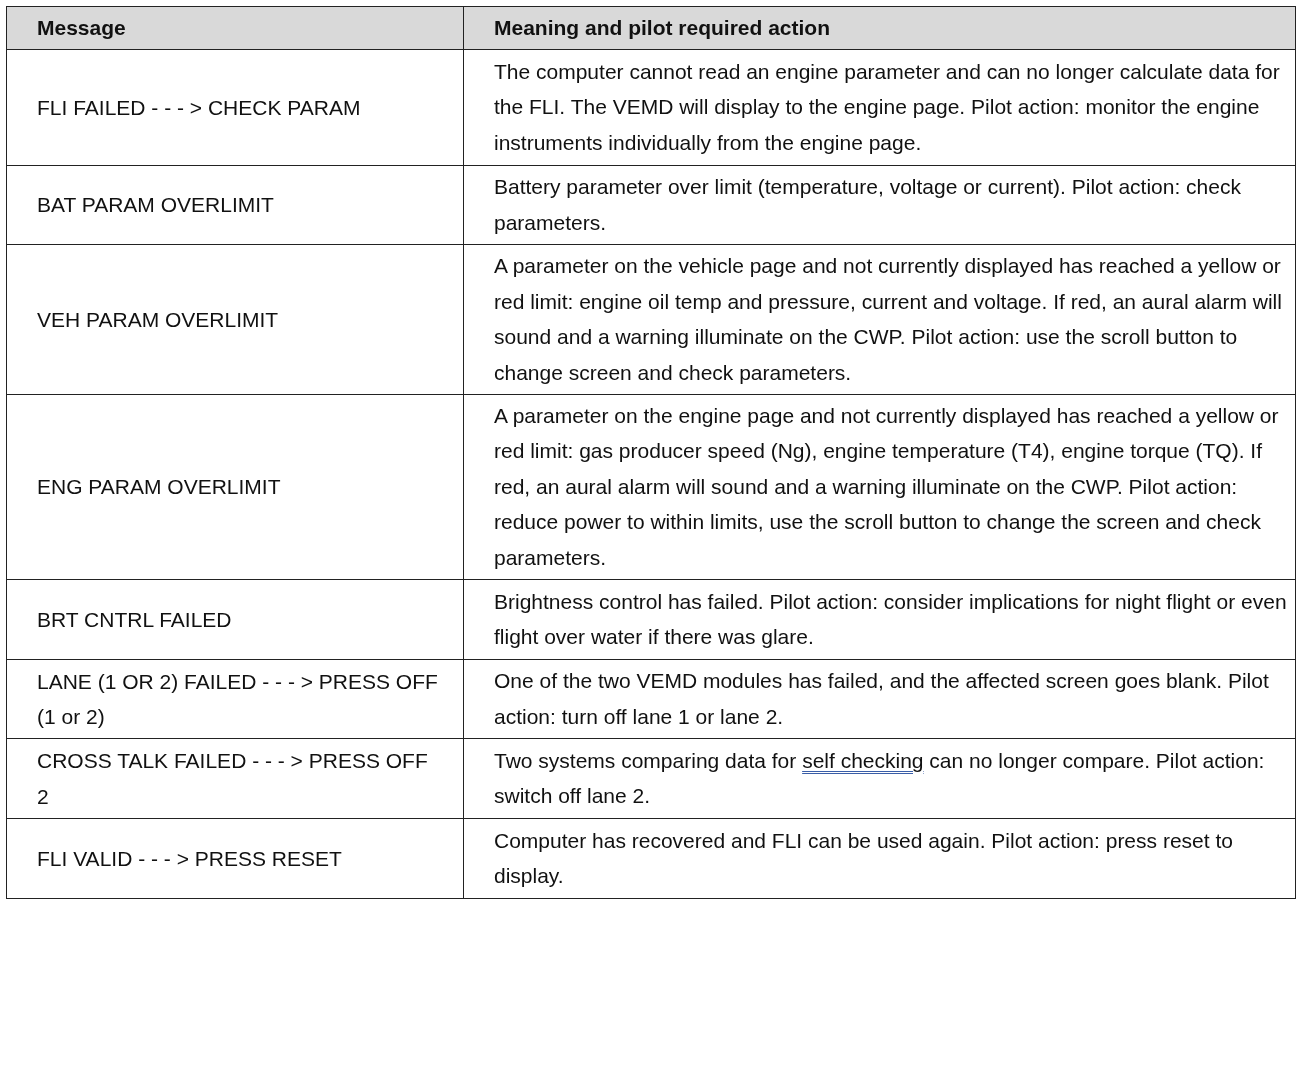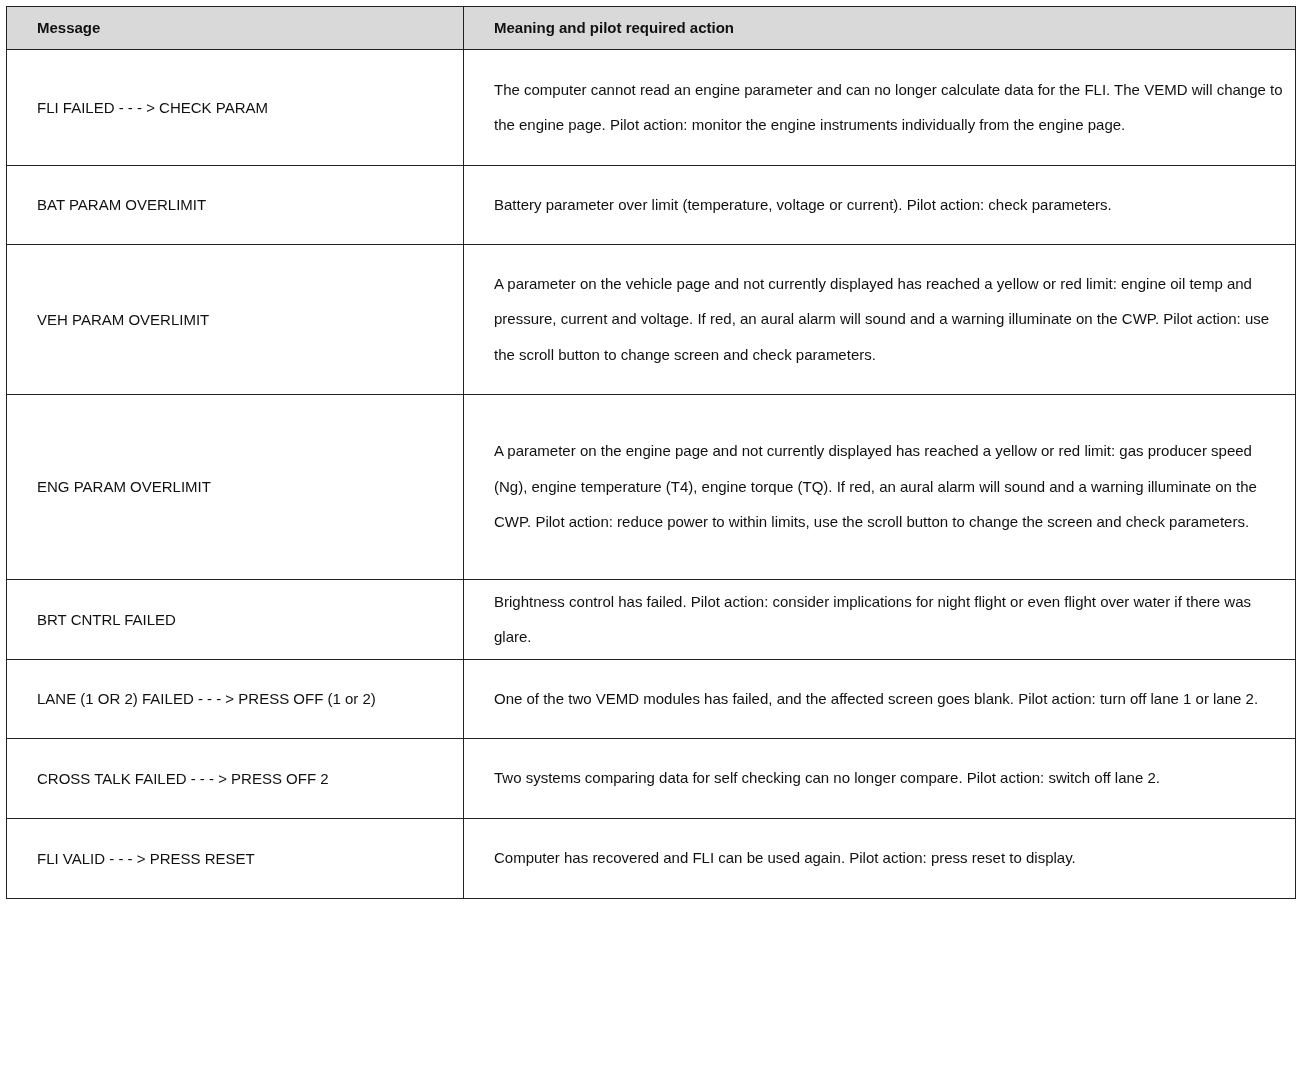--- a/index.html
+++ b/index.html
@@ -13,21 +13,21 @@
       overflow: hidden;
       position: relative;
     }
     table.msg-table {
       position: absolute;
       left: 6px;
       top: 6px;
       width: 1289px;
       border-collapse: collapse;
       font-family: "Liberation Sans", sans-serif;
-      font-size: 15px;
+      font-size: 21px;
       color: #111111;
       table-layout: fixed;
       padding-left: 12px;
     }
     table.msg-table col.c1 { width: 457px; }
     table.msg-table col.c2 { width: 832px; }
     table.msg-table th,
     table.msg-table td {
       border: 1.5px solid #222222;
       vertical-align: middle;
@@ -42,20 +42,21 @@
       line-height: 42px;
     }
     table.msg-table td.msg {
       padding: 0 20px 0 30px;
       border-radius: 20px;
     }
     table.msg-table td.meaning {
       padding: 1px 6px 2px 30px;
     }
     .spell {
+      text-decoration: underline;
       text-decoration-style: double;
       text-decoration-color: #3a5ea8;
       text-decoration-thickness: 1px;
       text-underline-offset: 3px;
     }
   </style>
 </head>
 <body>
 
 <table class="msg-table">
@@ -65,21 +66,21 @@
   </colgroup>
   <thead>
     <tr>
       <th>Message</th>
       <th>Meaning and pilot required action</th>
     </tr>
   </thead>
   <tbody>
     <tr style="height:116px">
       <td class="msg">FLI FAILED - - - &gt; CHECK PARAM</td>
-      <td class="meaning">The computer cannot read an engine parameter and can no longer calculate data for the FLI. The VEMD will change to the engine page. Pilot action: monitor the engine instruments individually from the engine page.</td>
+      <td class="meaning">The computer cannot read an engine parameter and can no longer calculate data for the FLI. The VEMD will display to the engine page. Pilot action: monitor the engine instruments individually from the engine page.</td>
     </tr>
     <tr style="height:79px">
       <td class="msg">BAT PARAM OVERLIMIT</td>
       <td class="meaning">Battery parameter over limit (temperature, voltage or current). Pilot action: check parameters.</td>
     </tr>
     <tr style="height:150px">
       <td class="msg">VEH PARAM OVERLIMIT</td>
       <td class="meaning">A parameter on the vehicle page and not currently displayed has reached a yellow or red limit: engine oil temp and pressure, current and voltage. If red, an aural alarm will sound and a warning illuminate on the CWP. Pilot action: use the scroll button to change screen and check parameters.</td>
     </tr>
     <tr style="height:185px">

